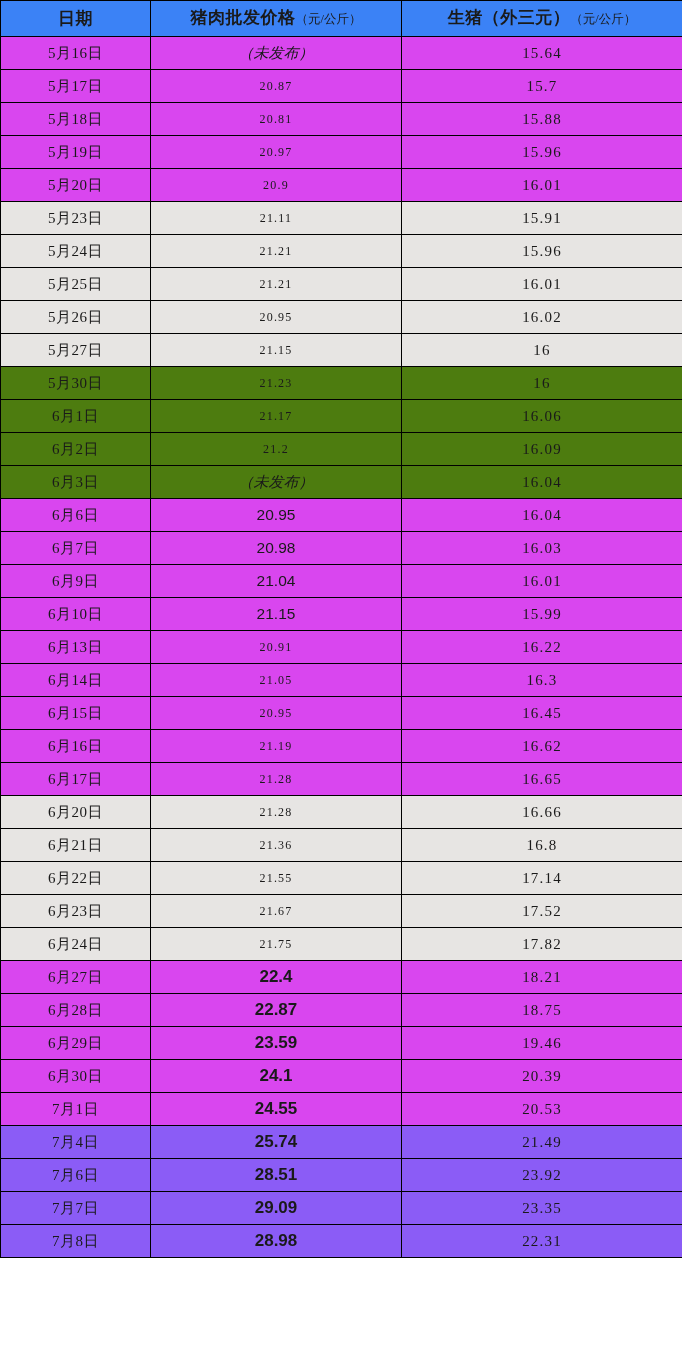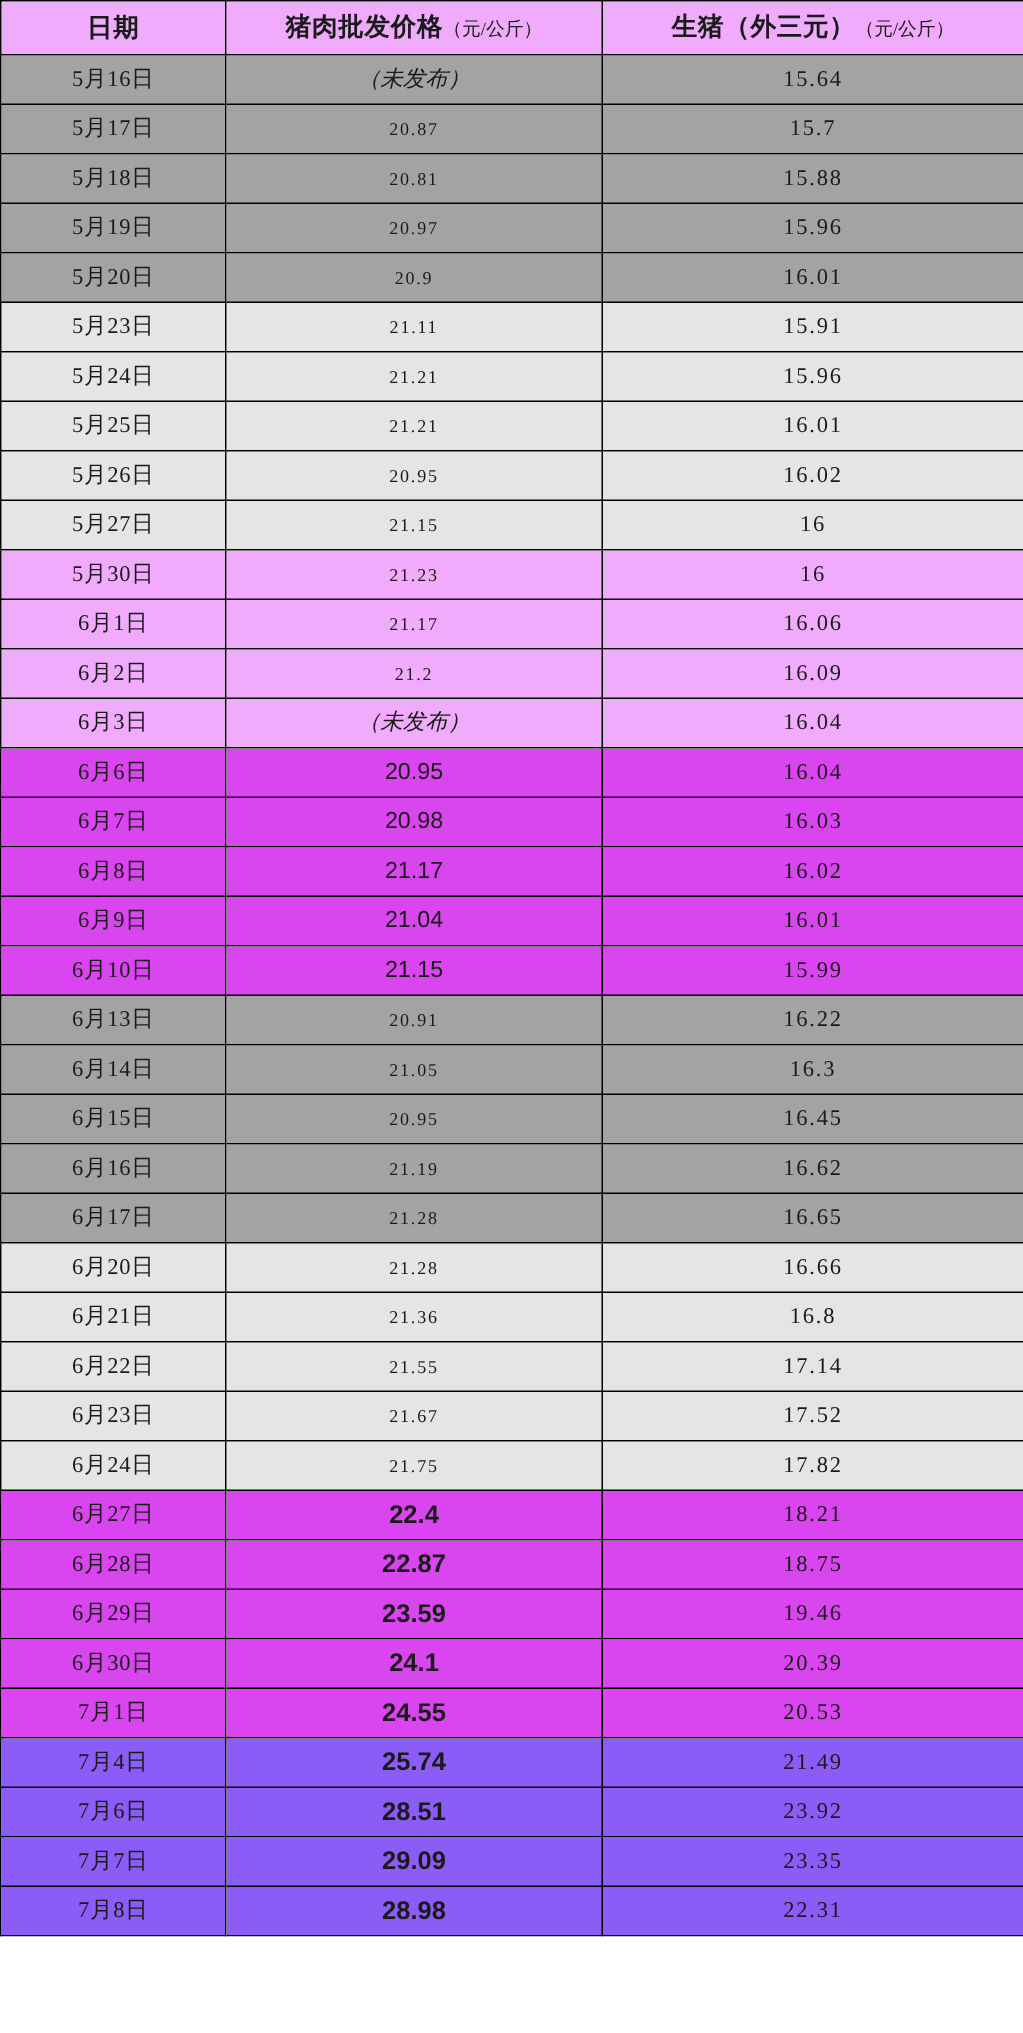--- a/index.html
+++ b/index.html
@@ -29,42 +29,42 @@
     text-align: center;
     vertical-align: middle;
     padding: 0;
     height: 32px;
     line-height: 32px;
     color: #1a1a1a;
     overflow: hidden;
     white-space: nowrap;
   }
   table.price-table thead th {
-    background: #f0abfc;
+    background: #3b82f6;
     font-weight: bold;
     font-size: 17px;
     height: 33px;
     line-height: 33px;
     letter-spacing: 0.5px;
   }
   .hdr-unit {
     font-size: 12.5px;
     font-weight: normal;
     letter-spacing: 0;
     text-align: right;
   }
   .hdr-main {
     font-size: 17px;
     font-weight: bold;
   }
 
   
-  tbody tr.band-peach  td { background: #a3a3a3; }
+  tbody tr.band-peach  td { background: #d946ef; }
   tbody tr.band-gray   td { background: #e7e5e3; }
-  tbody tr.band-green  td { background: #f0abfc; }
+  tbody tr.band-green  td { background: #4d7c0f; }
   tbody tr.band-blue   td { background: #d946ef; }
   tbody tr.band-cream  td { background: #8b5cf6; }
 
   td.cell-date {
     font-size: 15px;
     letter-spacing: 0.5px;
   }
   td.cell-pork {
     font-size: 12px;
     letter-spacing: 1.2px;
@@ -188,25 +188,20 @@
         <td class="cell-date">6月6日</td>
         <td class="cell-pork style-sans">20.95</td>
         <td class="cell-hog">16.04</td>
       </tr>
       <tr class="band-blue">
         <td class="cell-date">6月7日</td>
         <td class="cell-pork style-sans">20.98</td>
         <td class="cell-hog">16.03</td>
       </tr>
       <tr class="band-blue">
-        <td class="cell-date">6月8日</td>
-        <td class="cell-pork style-sans">21.17</td>
-        <td class="cell-hog">16.02</td>
-      </tr>
-      <tr class="band-blue">
         <td class="cell-date">6月9日</td>
         <td class="cell-pork style-sans">21.04</td>
         <td class="cell-hog">16.01</td>
       </tr>
       <tr class="band-blue">
         <td class="cell-date">6月10日</td>
         <td class="cell-pork style-sans">21.15</td>
         <td class="cell-hog">15.99</td>
       </tr>
       <tr class="band-peach">

